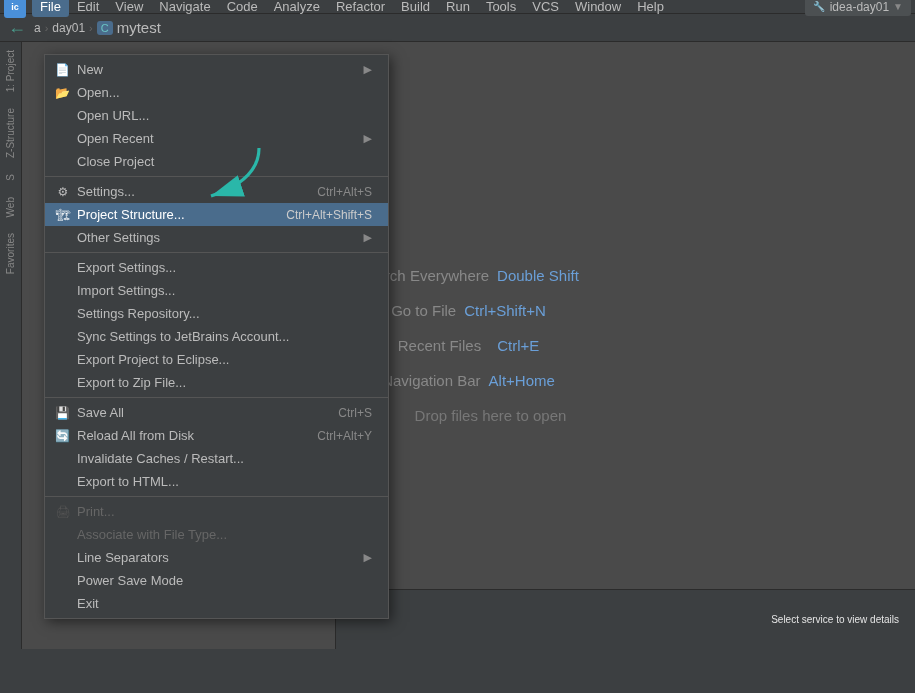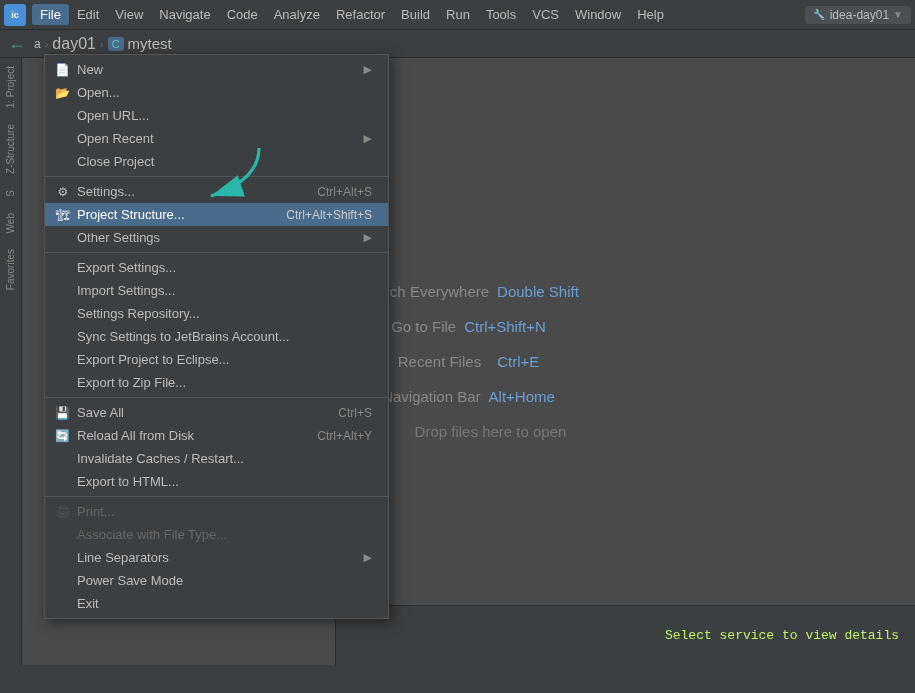--- a/index.html
+++ b/index.html
@@ -91,21 +91,21 @@
       left: 195px;
       width: 80px;
       height: 80px;
       z-index: 2000;
       pointer-events: none;
     }
   </style>
 </head>
 <body>
 
-<div style="height:30px; background:#3c3f41; display:flex; align-items:center; padding:0 4px; gap:0; border-bottom:1px solid #2b2b2b;">
+<div style="height:14px; background:#3c3f41; display:flex; align-items:center; padding:0 4px; gap:0; border-bottom:1px solid #2b2b2b;">
   <div style="width:22px;height:22px;background:#4a90d9;border-radius:3px;display:flex;align-items:center;justify-content:center;font-size:9px;color:white;font-weight:bold;margin-right:6px;">
     <span>ic</span>
   </div>
   <div class="menu-item active" style="background:#4a6c8c;color:#fff;padding:3px 8px;border-radius:3px;font-size:13px;">File</div>
   <div class="menu-item" style="padding:3px 8px;color:#bbb;font-size:13px;">Edit</div>
   <div class="menu-item" style="padding:3px 8px;color:#bbb;font-size:13px;">View</div>
   <div class="menu-item" style="padding:3px 8px;color:#bbb;font-size:13px;">Navigate</div>
   <div class="menu-item" style="padding:3px 8px;color:#bbb;font-size:13px;">Code</div>
   <div class="menu-item" style="padding:3px 8px;color:#bbb;font-size:13px;">Analyze</div>
   <div class="menu-item" style="padding:3px 8px;color:#bbb;font-size:13px;">Refactor</div>
@@ -121,21 +121,21 @@
       <span>idea-day01</span>
       <span style="color:#888;font-size:10px;">▼</span>
     </div>
   </div>
 </div>
 
 <div style="height:28px; background:#3c3f41; display:flex; align-items:center; padding:0 8px; border-bottom:1px solid #2b2b2b; gap:4px;">
   <span style="color:#4a9c8c;font-size:18px;font-weight:bold;margin-right:4px;">←</span>
   <span style="color:#bbb;font-size:12px;">a</span>
   <span style="color:#666;font-size:11px;">›</span>
-  <span style="color:#bbb;font-size:16px;">day01</span>
+  <span style="color:#bbb;font-size:12px;">day01</span>
   <span style="color:#666;font-size:11px;">›</span>
   <span style="background:#4a6c8c;color:#6ac4c4;padding:1px 4px;border-radius:3px;font-size:11px;">C</span>
   <span style="color:#bbb;font-size:15px;">mytest</span>
 </div>
 
 <div style="display:flex; height:calc(693px - 58px - 28px); position:relative;">
 
   <div style="width:22px;background:#3c3f41;display:flex;flex-direction:column;border-right:1px solid #2b2b2b;align-items:center;overflow:hidden;">
     <div style="writing-mode:vertical-lr;transform:rotate(180deg);color:#888;font-size:10px;padding:8px 3px;cursor:pointer;white-space:nowrap;">1: Project</div>
     <div style="writing-mode:vertical-lr;transform:rotate(180deg);color:#888;font-size:10px;padding:8px 3px;cursor:pointer;white-space:nowrap;">Z-Structure</div>
@@ -158,21 +158,21 @@
       <span style="color:#6a9fd8;">Ctrl+E</span>
     </div>
     <div style="display:flex;align-items:center;gap:8px;font-size:15px;">
       <span style="color:#888;">Navigation Bar</span>
       <span style="color:#6a9fd8;">Alt+Home</span>
     </div>
     <div style="color:#777;font-size:15px;margin-left:44px;">Drop files here to open</div>
   </div>
 
   <div style="position:absolute;bottom:0;right:0;width:580px;height:60px;background:#3c3f41;border-top:1px solid #2b2b2b;border-left:1px solid #2b2b2b;display:flex;align-items:center;justify-content:flex-end;padding-right:16px;">
-    <span style="color:#bef264;font-size:13px;font-family:Liberation Mono, monospace;">Select service to view details</span>
+    <span style="color:#e5e5e5;font-size:10px;">Select service to view details</span>
   </div>
 </div>
 
 <div class="dropdown-menu">
 
   <div class="dropdown-item">
     <span class="item-icon">📄</span>
     <span>New</span>
     <span class="arrow">▶</span>
   </div>

